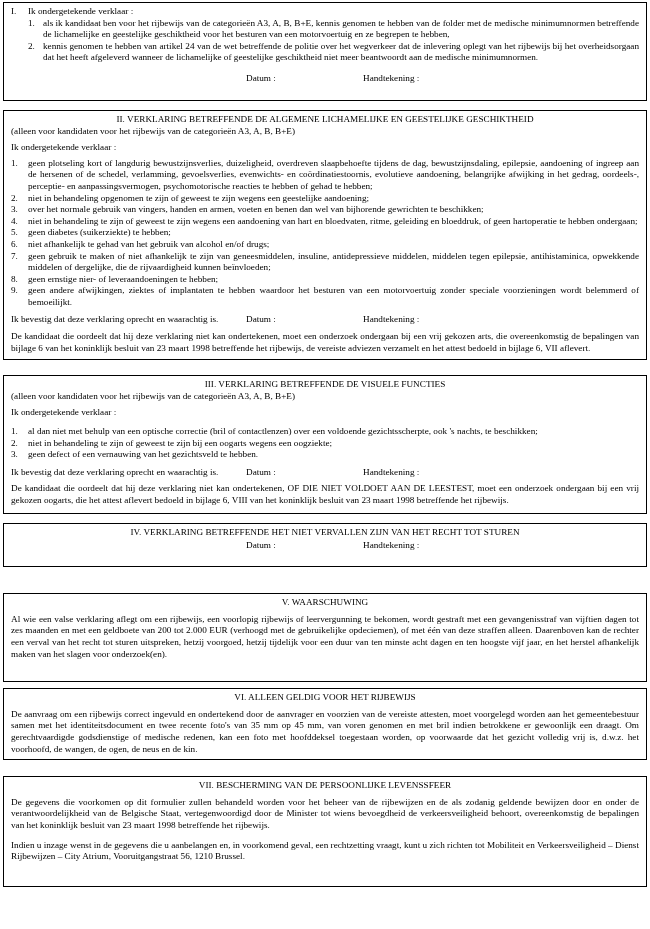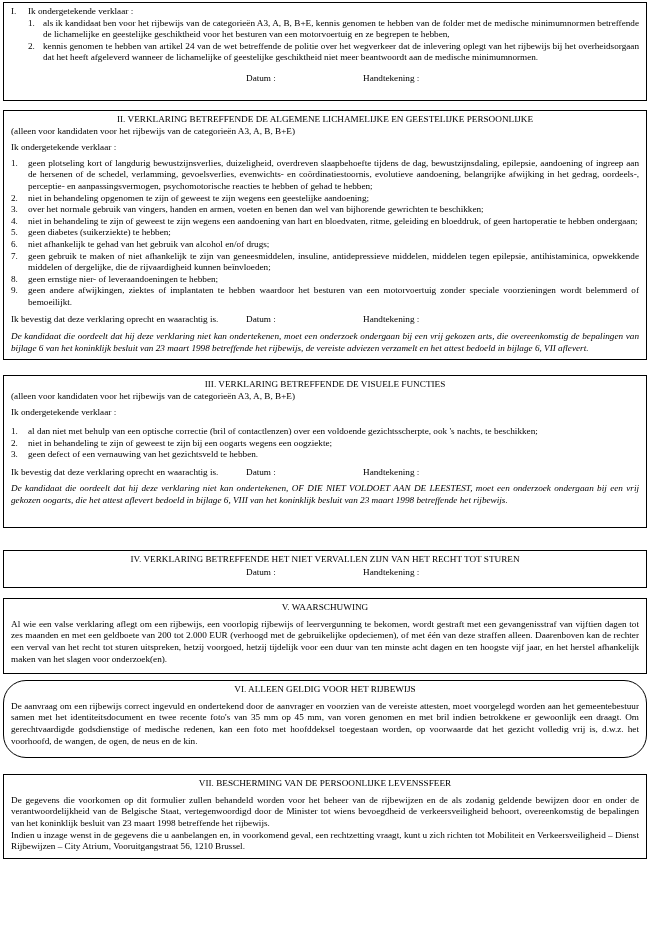--- a/index.html
+++ b/index.html
@@ -11,34 +11,34 @@
     font-size: 9.2px; line-height: 11.6px;
     overflow: hidden;
   }
   .box {
     border: 1px solid #000;
     margin: 0 3px;
     padding: 3px 7px 5px 7px;
   }
   #box1 { margin-top: 2px;  padding-bottom: 15px; }
   #box2 { margin-top: 9px;  }
-  #box3 { margin-top: 15px; padding-bottom: 20px; }
-  #box4 { margin-top: 22px;  padding-bottom: 8px; font-family: Liberation Serif, serif; }
-  #box5 { margin-top: 10px; padding-bottom: 8px; }
-  #box6 { margin-top: 6px;  padding-bottom: 10px; border-radius: 23px; }
-  #box7 { margin-top: 16px; padding-bottom: 5px; }
+  #box3 { margin-top: 15px; padding-bottom: 6px; }
+  #box4 { margin-top: 9px;  padding-bottom: 14px; font-family: Liberation Serif, serif; }
+  #box5 { margin-top: 26px; padding-bottom: 21px; }
+  #box6 { margin-top: 6px;  padding-bottom: 4px; }
+  #box7 { margin-top: 16px; padding-bottom: 23px; }
   .title    { text-align: center; }
   .subtitle { }
   .lead     { margin: 5px 0 4px 0; }
   .item { display: flex; }
   .item > .num { flex: 0 0 17px; }
   .item > .txt { flex: 1; text-align: justify; }
   .sub { margin-left: 17px; }
   .sub .item > .num { flex: 0 0 15px; }
-  .note { text-align: justify; margin-top: 5px; font-style: italic; }
+  .note { text-align: justify; margin-top: 5px; }
   .bodytext { text-align: justify; margin-top: 5px; }
   .sig-row { position: relative; height: 12px; margin-top: 9px; }
   .sig-row .datum { position: absolute; left: 235px; }
   .sig-row .sign  { position: absolute; left: 352px; }
   .confirm-row { position: relative; margin-top: 6px; }
   .confirm-row .datum { position: absolute; left: 235px; top: 0; }
   .confirm-row .sign  { position: absolute; left: 352px; top: 0; }
 </style>
 </head>
 <body>
@@ -58,21 +58,21 @@
       <div class="txt">kennis genomen te hebben van artikel 24 van de wet betreffende de politie over het wegverkeer dat de inlevering oplegt van het rijbewijs bij het overheidsorgaan dat het heeft afgeleverd wanneer de lichamelijke of geestelijke geschiktheid niet meer beantwoordt aan de medische minimumnormen.</div>
     </div>
   </div>
   <div class="sig-row">
     <span class="datum">Datum :</span>
     <span class="sign">Handtekening :</span>
   </div>
 </div>
 
 <div class="box" id="box2">
-  <div class="title">II.  VERKLARING BETREFFENDE DE ALGEMENE LICHAMELIJKE EN GEESTELIJKE PERSOONLIJKE</div>
+  <div class="title">II.  VERKLARING BETREFFENDE DE ALGEMENE LICHAMELIJKE EN GEESTELIJKE GESCHIKTHEID</div>
   <div class="subtitle">(alleen voor kandidaten voor het rijbewijs van de categorieën A3, A, B, B+E)</div>
   <div class="lead">Ik ondergetekende verklaar :</div>
   <div class="item">
     <span class="num">1.</span>
     <div class="txt">geen plotseling kort of langdurig bewustzijnsverlies, duizeligheid, overdreven slaapbehoefte tijdens de dag, bewustzijnsdaling, epilepsie, aandoening of ingreep aan de hersenen of de schedel, verlamming, gevoelsverlies, evenwichts- en coördinatiestoornis, evolutieve aandoening, belangrijke afwijking in het gedrag, oordeels-, perceptie- en aanpassingsvermogen, psychomotorische reacties te hebben of gehad te hebben;</div>
   </div>
   <div class="item">
     <span class="num">2.</span>
     <div class="txt">niet in behandeling opgenomen te zijn of geweest te zijn wegens een geestelijke aandoening;</div>
   </div>
@@ -150,14 +150,14 @@
 </div>
 
 <div class="box" id="box6">
   <div class="title">VI.  ALLEEN GELDIG VOOR HET RIJBEWIJS</div>
   <div class="bodytext">De aanvraag om een rijbewijs correct ingevuld en ondertekend door de aanvrager en voorzien van de vereiste attesten, moet voorgelegd worden aan het gemeentebestuur samen met het identiteitsdocument en twee recente foto's van 35 mm op 45 mm, van voren genomen en met bril indien betrokkene er gewoonlijk een draagt.  Om gerechtvaardigde godsdienstige of medische redenen, kan een foto met hoofddeksel toegestaan worden, op voorwaarde dat het gezicht volledig vrij is, d.w.z. het voorhoofd, de wangen, de ogen, de neus en de kin.</div>
 </div>
 
 <div class="box" id="box7">
   <div class="title">VII. BESCHERMING VAN DE PERSOONLIJKE LEVENSSFEER</div>
   <div class="bodytext">De gegevens die voorkomen op dit formulier zullen behandeld worden voor het beheer van de rijbewijzen en de als zodanig geldende bewijzen door en onder de verantwoordelijkheid van de Belgische Staat, vertegenwoordigd door de Minister tot wiens bevoegdheid de verkeersveiligheid behoort, overeenkomstig de bepalingen van het koninklijk besluit van 23 maart 1998 betreffende het rijbewijs.</div>
-  <div class="bodytext" style="margin-top:0">Indien u inzage wenst in de gegevens die u aanbelangen en, in voorkomend geval, een rechtzetting vraagt, kunt u zich richten tot Mobiliteit en Verkeersveiligheid – Dienst Rijbewijzen – City Atrium, Vooruitgangstraat 56, 1210 Brussel.</div>
+  <div class="bodytext" style="margin-top:8px">Indien u inzage wenst in de gegevens die u aanbelangen en, in voorkomend geval, een rechtzetting vraagt, kunt u zich richten tot Mobiliteit en Verkeersveiligheid – Dienst Rijbewijzen – City Atrium, Vooruitgangstraat 56, 1210 Brussel.</div>
 </div>
 
 </body></html>

